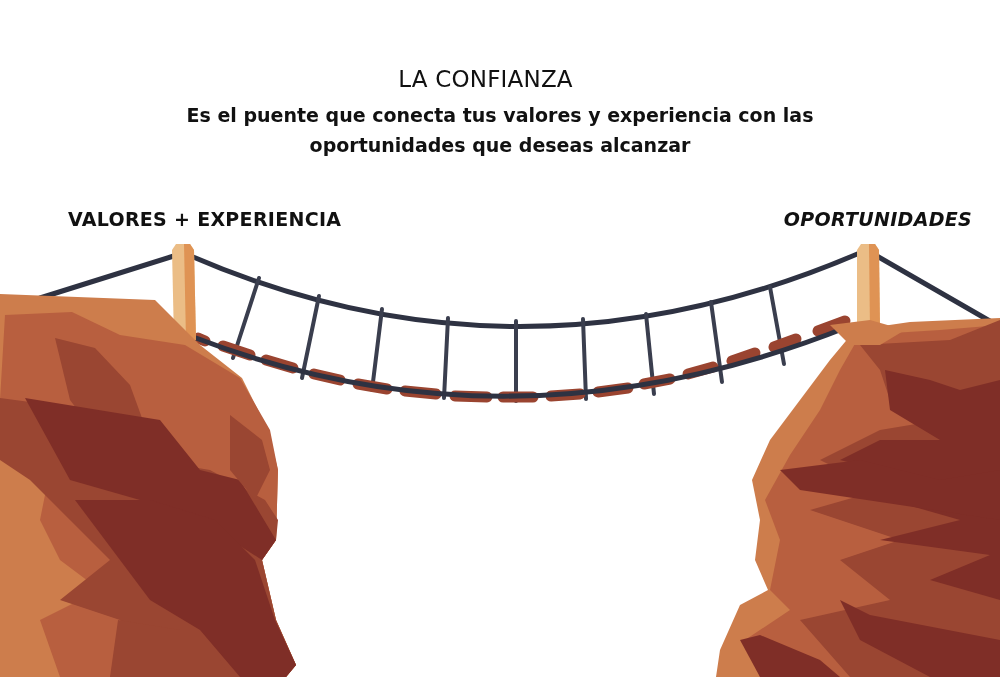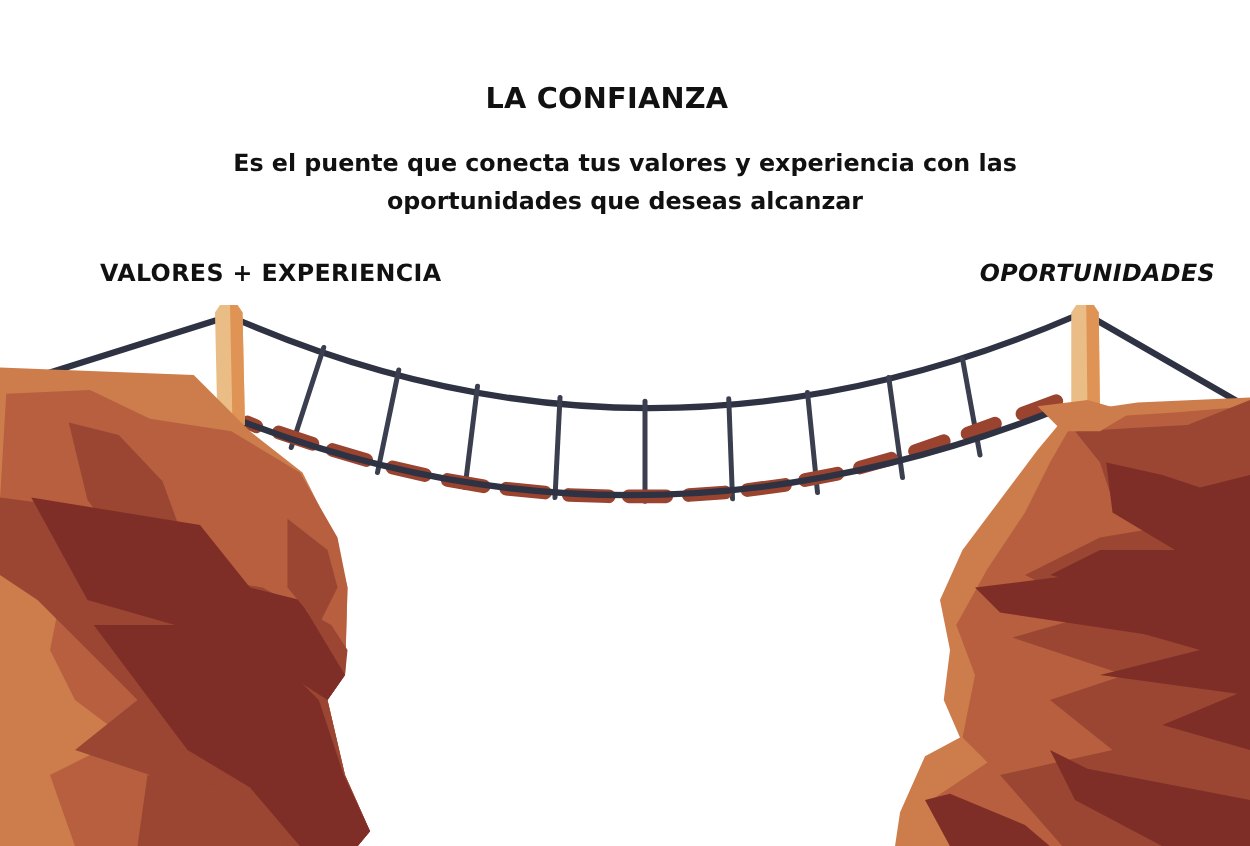--- a/index.html
+++ b/index.html
@@ -1,20 +1,20 @@
 <!DOCTYPE html>
 <html><head>
 <meta charset="utf-8">
 <style>
   html, body { margin:0; padding:0; background:#ffffff; }
   body { width:1000px; height:677px; position:relative; overflow:hidden; font-family:"DejaVu Sans", sans-serif; }
-  .title { position:absolute; left:0; width:971px; top:66px; text-align:center; font-weight:bold; font-size:23px; color:#111111; letter-spacing:0.2px; }
-  .subtitle { position:absolute; left:150px; width:700px; top:116px; text-align:center; font-weight:bold; font-size:19px; line-height:30px; color:#111111; }
+  .title { position:absolute; left:0; width:971px; top:66px; text-align:center; font-weight:normal; font-size:23px; color:#111111; letter-spacing:0.2px; }
+  .subtitle { position:absolute; left:150px; width:700px; top:100px; text-align:center; font-weight:bold; font-size:19px; line-height:30px; color:#111111; }
   .label { position:absolute; top:208px; font-weight:bold; font-size:19px; color:#111111; letter-spacing:0.3px; }
-  .label-left { left:68px;margin-left:12px; }
+  .label-left { left:68px; }
   .label-right { right:28px;font-style:italic; }
   svg.scene { position:absolute; left:0; top:0; }
 </style>
 </head>
 <body>
 
 <div class="title">LA CONFIANZA</div>
 <div class="subtitle">Es el puente que conecta tus valores y experiencia con las oportunidades que deseas alcanzar</div>
 <div class="label label-left">VALORES  + EXPERIENCIA</div>
 <div class="label label-right">OPORTUNIDADES</div>

